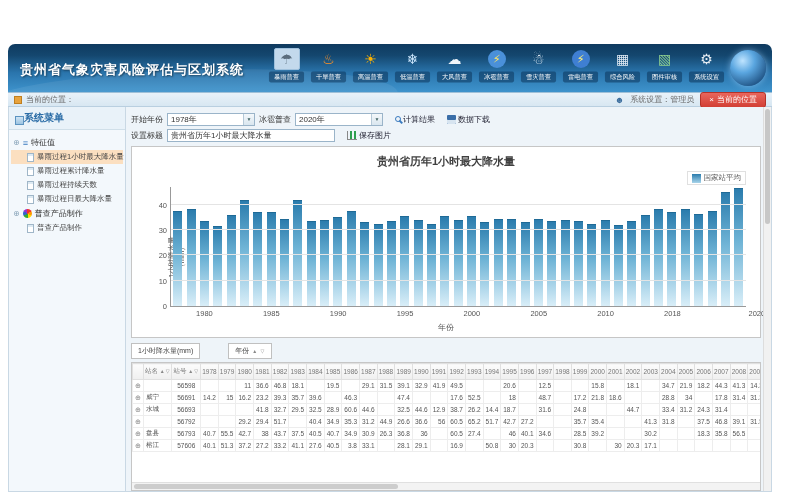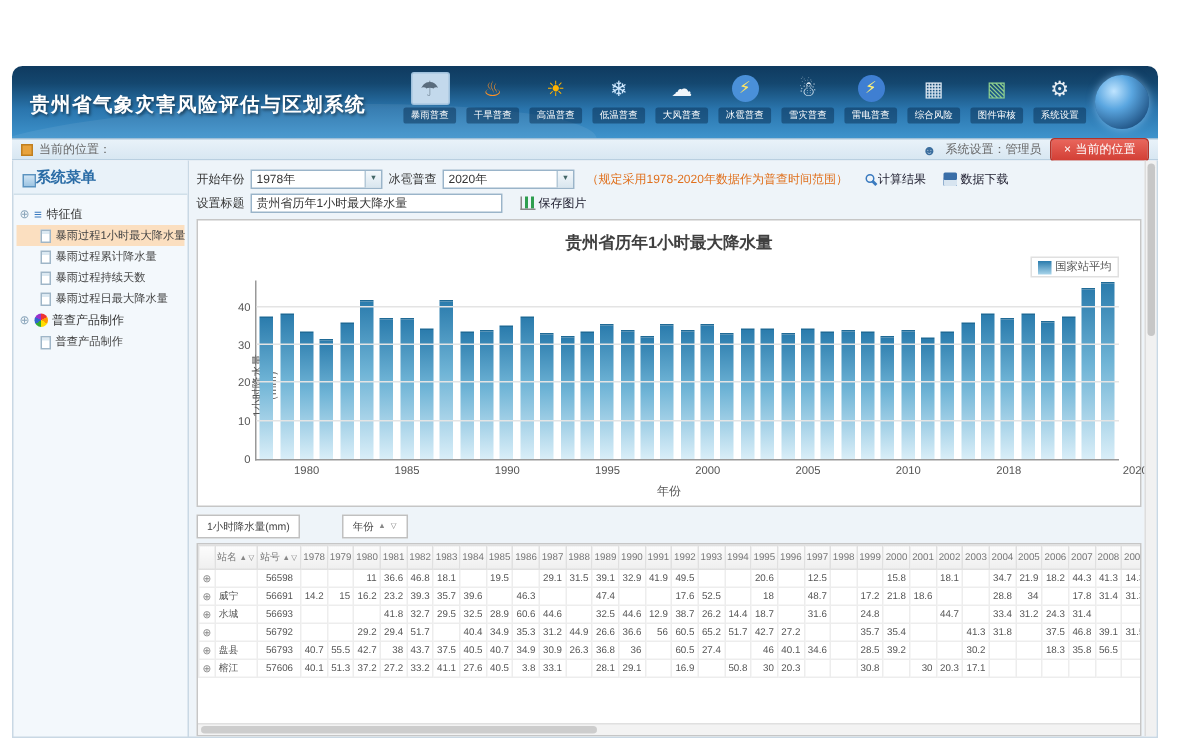--- a/index.html
+++ b/index.html
@@ -226,21 +226,20 @@
         <span>开始年份</span>
         <span class="sel-box">
           <span>1978年</span>
           <span class="sel-caret">▼</span>
         </span>
         <span>冰雹普查</span>
         <span class="sel-box">
           <span>2020年</span>
           <span class="sel-caret">▼</span>
         </span>
-        <span class="note" id="tb-note" style="color: rgb(224, 112, 29);">（规定采用1978-2020年数据作为普查时间范围）</span>
         <span class="lnk">
           <span class="mag"></span>
           <span>计算结果</span>
         </span>
         <span class="lnk">
           <span class="disk"></span>
           <span>数据下载</span>
         </span>
       </div>
 

